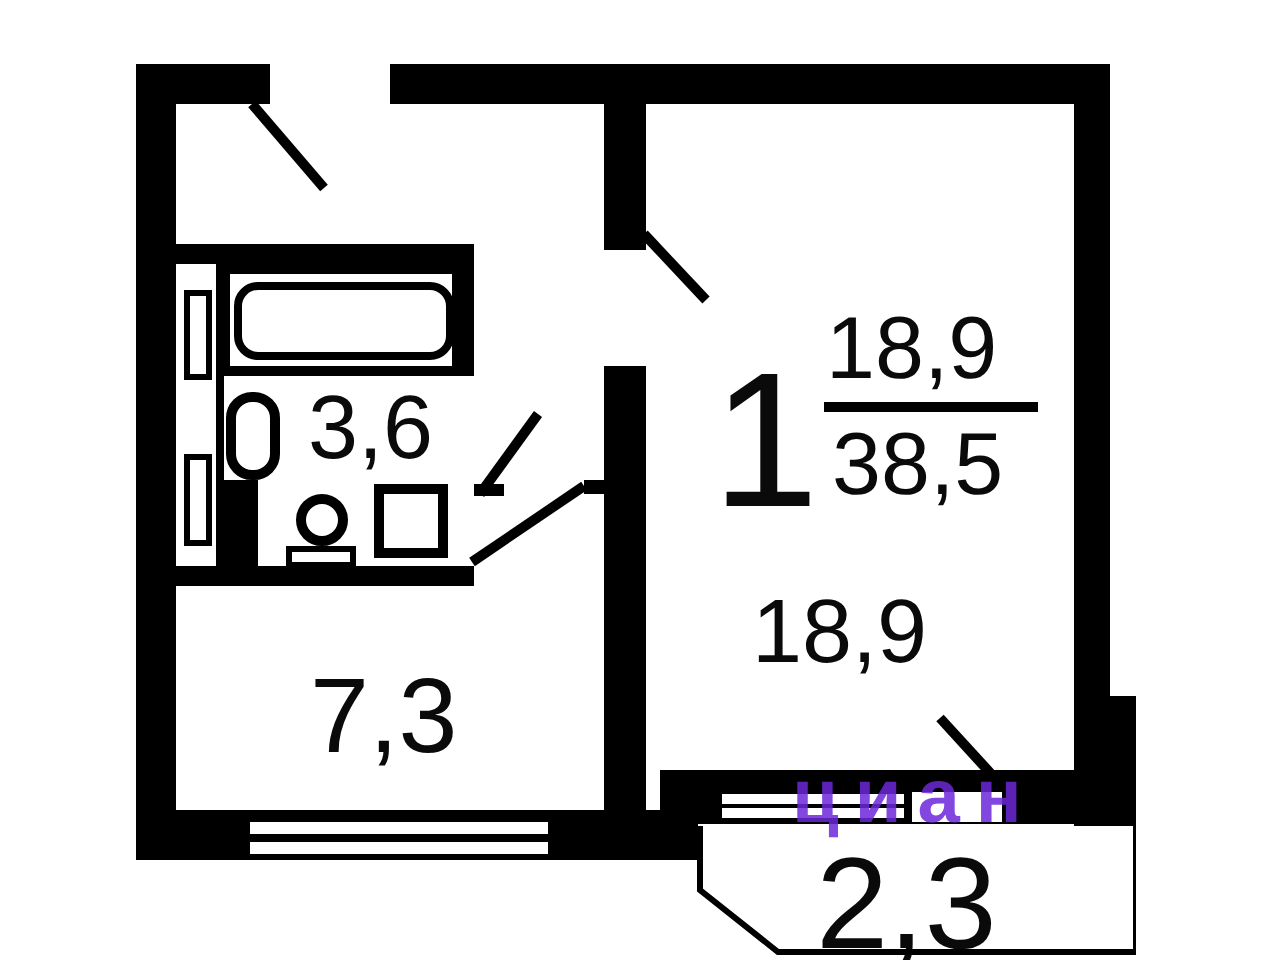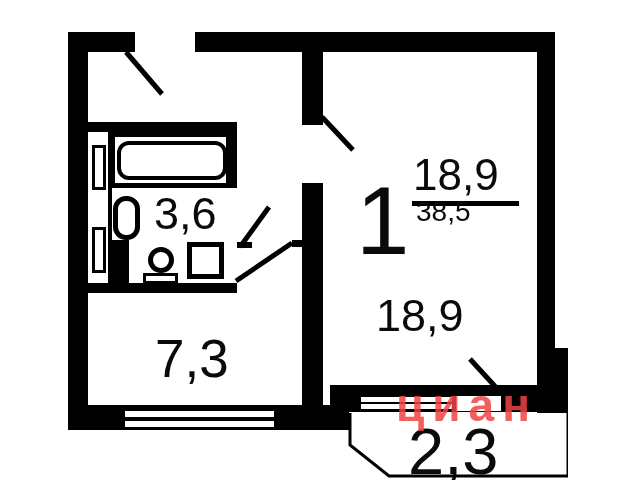--- a/index.html
+++ b/index.html
@@ -6,22 +6,22 @@
   .stage{position:relative;width:568px;height:480px;background:#fff;overflow:hidden;
          font-family:"Liberation Sans","DejaVu Sans",sans-serif;}
   .wall{position:absolute;background:#000;z-index:2;}
   .winslit{position:absolute;background:#fff;z-index:3;}
   .fx{position:absolute;background:#fff;border:5px solid #000;box-sizing:border-box;z-index:3;}
   .fx-thin{position:absolute;background:#fff;border:3px solid #000;box-sizing:border-box;z-index:3;}
   .fx-solid{position:absolute;background:#000;z-index:3;}
   .lbl{position:absolute;color:#0a0a0a;line-height:1;white-space:nowrap;z-index:4;}
   .fracline{position:absolute;background:#000;z-index:4;}
   svg.lines{position:absolute;left:0;top:0;z-index:6;pointer-events:none;}
-  .watermark{position:absolute;left:396px;top:378px;font-size:46px;font-weight:700;
-             letter-spacing:8px;color:#ef4444;opacity:.85;z-index:7;text-align:center;}
+  .watermark{position:absolute;left:396px;top:378px;font-size:38px;font-weight:700;
+             letter-spacing:8px;color:#6d28d9;opacity:.85;z-index:7;text-align:center;}
 </style>
 </head>
 <body>
 
 <div class="stage">
 
   <div class="wall" style="left:68px;top:32px;width:67px;height:20px"></div>
   <div class="wall" style="left:68px;top:32px;width:20px;height:398px"></div>
   <div class="wall" style="left:195px;top:32px;width:360px;height:20px"></div>
   <div class="wall" style="left:537px;top:32px;width:18px;height:316px"></div>
@@ -60,19 +60,19 @@
     <line x1="236" y1="281" x2="292" y2="243" stroke="#000" stroke-width="5"></line>
     <line x1="470" y1="359" x2="502" y2="394" stroke="#000" stroke-width="5"></line>
     <polyline points="350,413 350,445 389,476 568,476 568,413" fill="none" stroke="#000" stroke-width="3"></polyline>
   </svg>
 
   <div class="lbl" style="left:154px;top:191px;font-size:45px">3,6</div>
   <div class="lbl" style="left:155px;top:332px;font-size:53px">7,3</div>
   <div class="lbl" style="left:356px;top:173px;font-size:96px">1</div>
   <div class="lbl" style="left:413px;top:153px;font-size:44px">18,9</div>
   <div class="fracline" style="left:412px;top:201px;width:107px;height:5px"></div>
-  <div class="lbl" style="left:416px;top:198px;font-size:28px">38,5</div>
+  <div class="lbl" style="left:416px;top:211px;font-size:44px">38,5</div>
   <div class="lbl" style="left:376px;top:293px;font-size:45px">18,9</div>
   <div class="lbl" style="left:408px;top:419px;font-size:65px">2,3</div>
 
   <div class="watermark">циан</div>
 
 </div>
 
 </body></html>

